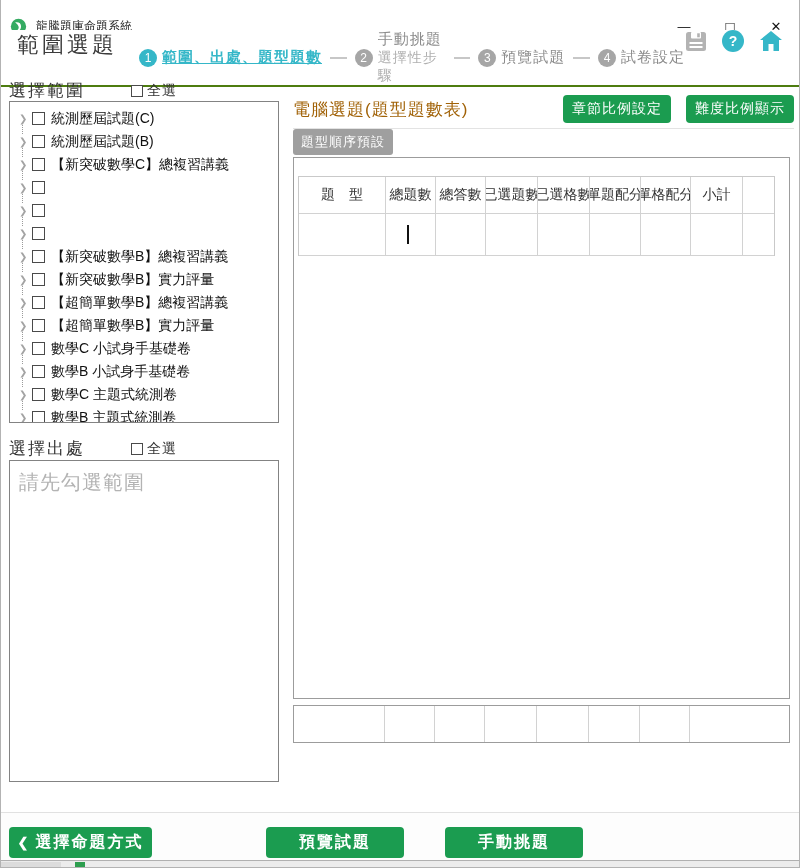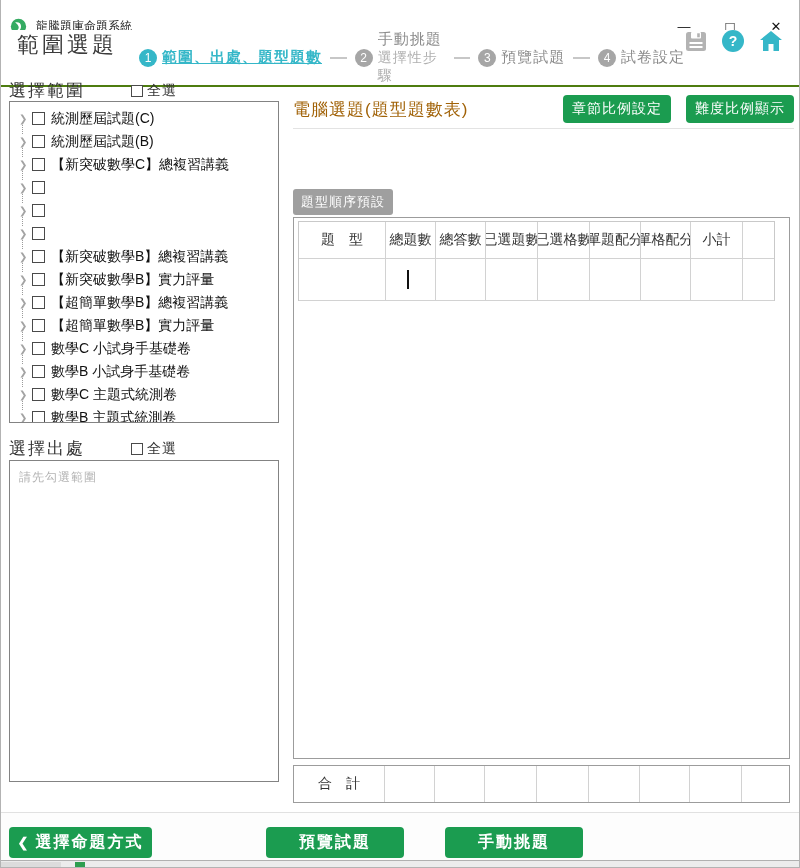--- a/index.html
+++ b/index.html
@@ -39,32 +39,32 @@
   .selall-label { font-size:14px; color:#333; margin-left:4px; letter-spacing:1px; }
   .listbox { border:1px solid #838383; background:#fff; width:270px; }
   .rangebox { height:322px; margin-top:0; overflow:hidden; padding-top:5px; }
   .tree-item { display:flex; align-items:center; height:23px; padding-left:9px; position:relative; cursor:pointer; }
   .tree-chevron { color:#a3a3a3; font-size:10px; width:13px; flex:none; }
   .tree-guide { position:absolute; left:12px; top:18px; height:9px; border-left:1px dotted #9a9a9a; }
   .tree-item .cb { margin-right:6px; }
   .tree-label { font-size:14px; color:#111; white-space:nowrap; }
   .source-head { margin-top:15px; }
   .sourcebox { height:322px; margin-top:1px; padding:8px 9px; }
-  .placeholder { font-size:12px; color:#b3b3b3; letter-spacing:1px; }
+  .placeholder { font-size:20px; color:#b3b3b3; letter-spacing:1px; }
 
   
   .right-col { position:absolute; left:292px; top:95px; width:501px; }
   .rc-head { display:flex; align-items:flex-start; height:30px; }
   .rc-title { font-size:17px; color:#a16207; letter-spacing:1px; padding-top:3px; }
   .rc-btns { margin-left:auto; display:flex; gap:15px; }
   .btn-green-sm { background:var(--green); color:#fff; font-size:14px; letter-spacing:1px; border:none; border-radius:4px; padding:5px 9px; cursor:pointer; white-space:nowrap; }
   .panel-divider { height:1px; background:#e3e3e3; margin-top:3px; }
-  .preset-badge { display:inline-block; margin-top:60px; background:#9f9f9f; color:#fff; font-size:13px; letter-spacing:1px; border:none; border-radius:3px; padding:4px 8px; cursor:pointer; }
+  .preset-badge { display:inline-block; background:#9f9f9f; color:#fff; font-size:13px; letter-spacing:1px; border:none; border-radius:3px; padding:4px 8px; cursor:pointer; }
   .table-wrap { margin-top:2px; width:497px; height:542px; border:1px solid #9c9c9c; background:#fff; }
-  .qtable { margin:3px 14px 0 4px; border:1px solid #c9c9c9; border-bottom:none; }
+  .qtable { margin:18px 14px 0 4px; border:1px solid #c9c9c9; border-bottom:none; }
   .trow { display:grid; grid-template-columns:87px 50px 50px 52px 52px 51px 50px 52px 1fr; }
   .cell { border-right:1px solid #d2d2d2; border-bottom:1px solid #d2d2d2; display:flex; align-items:center; justify-content:center; font-size:14px; color:#333; overflow:hidden; white-space:nowrap; }
   .cell:last-child { border-right:none; }
   .trow.head .cell { height:37px; letter-spacing:0; }
   .trow.data .cell { height:42px; justify-content:flex-start; }
   .caret { width:1.5px; height:19px; background:#111; margin-left:21px; }
   .totals { margin-top:6px; width:497px; height:38px; border:1px solid #9c9c9c; display:grid; grid-template-columns:91px 50px 50px 52px 52px 51px 50px 52px 1fr; background:#fff; }
   .totals .cell { border-bottom:none; height:100%; }
 
   
@@ -295,21 +295,20 @@
             <div class="cell"></div>
             <div class="cell"></div>
             <div class="cell"></div>
             <div class="cell"></div>
             <div class="cell"></div>
           </div>
       </div>
     </div>
 
     <div class="totals">
-        <div class="cell">合　計</div>
         <div class="cell"></div>
         <div class="cell"></div>
         <div class="cell"></div>
         <div class="cell"></div>
         <div class="cell"></div>
         <div class="cell"></div>
         <div class="cell"></div>
         <div class="cell"></div>
       </div>
   </div>

